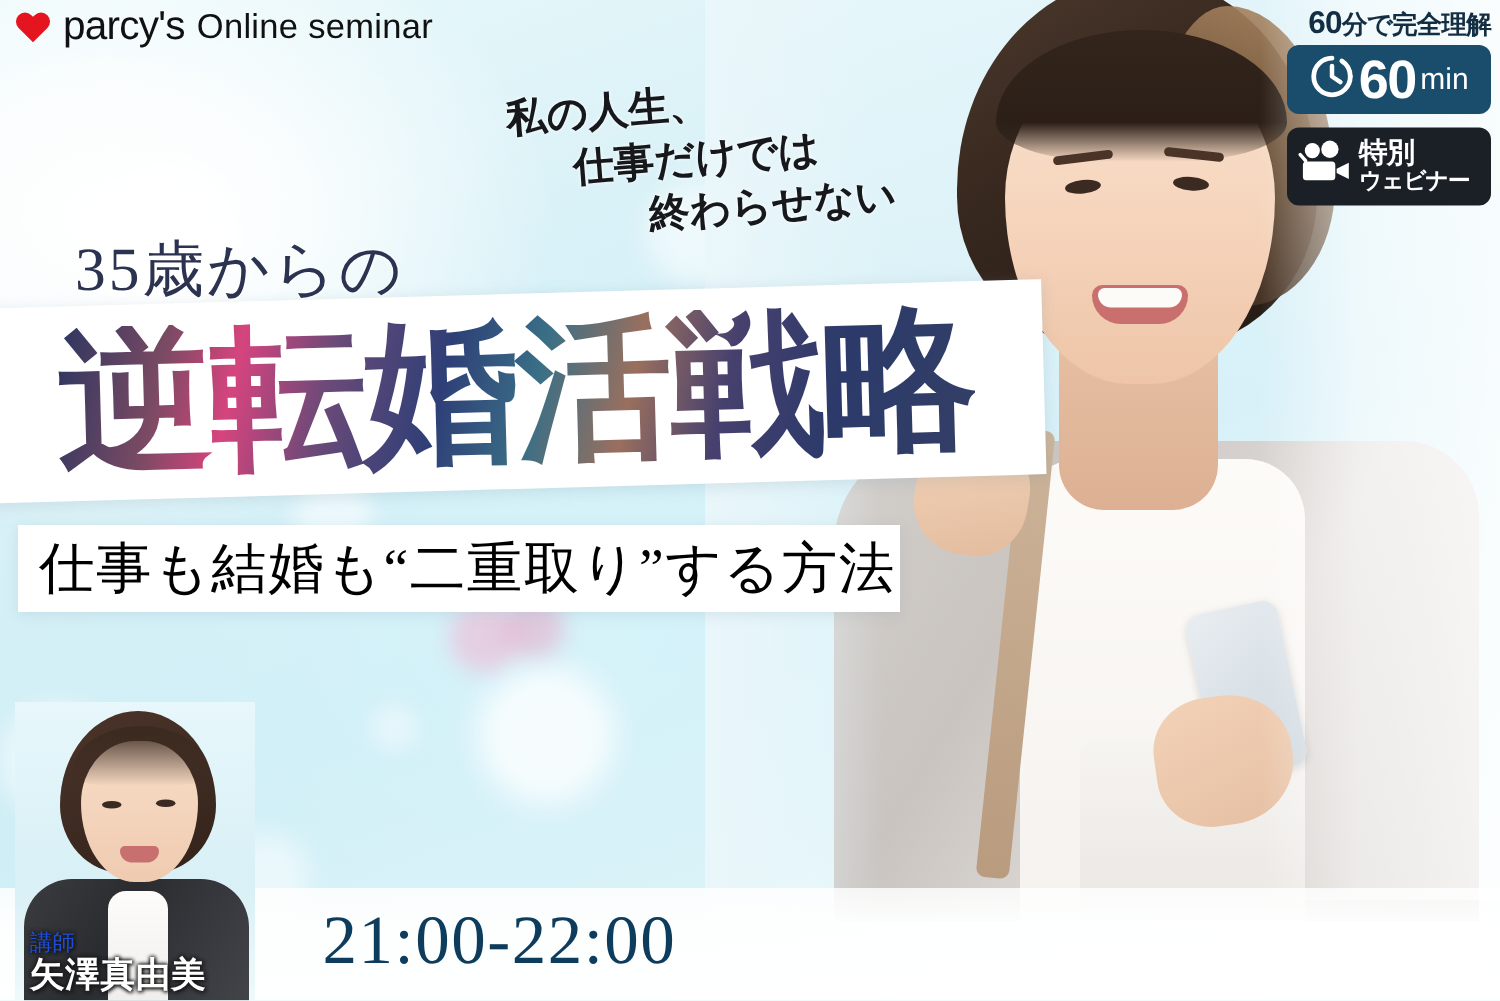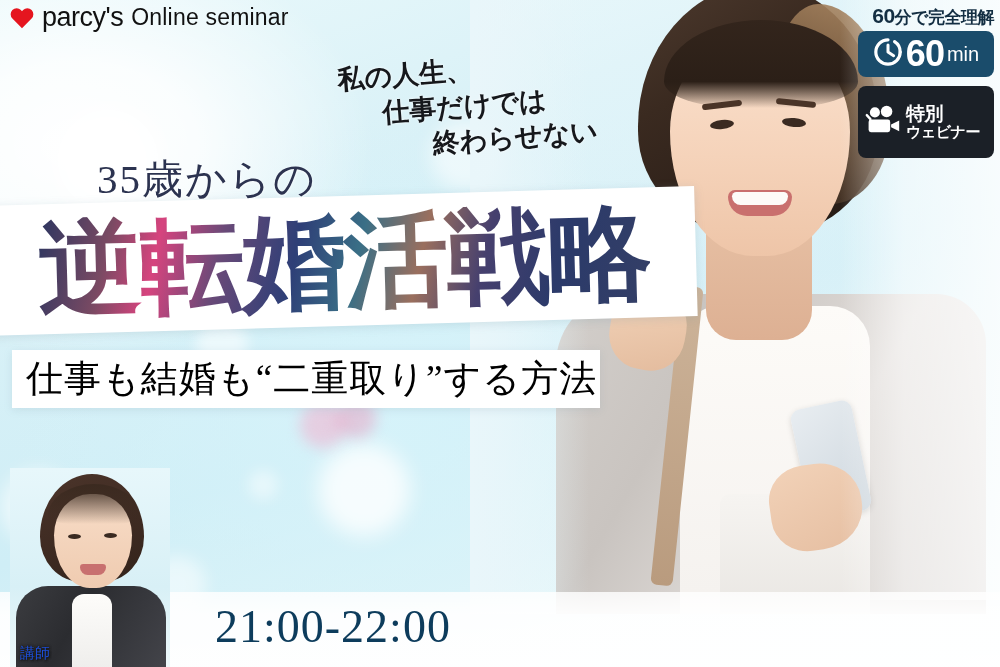--- a/index.html
+++ b/index.html
@@ -92,21 +92,21 @@
                font-family:"DejaVu Sans", sans-serif; color:#16181c;
                font-size:27px; line-height:1.32; font-weight:700;
                transform:rotate(-4.5deg); text-shadow:0 0 3px rgba(255,255,255,.9); }
   .hand-note span { display:block; }
   .hn2 { margin-left:42px; }
   .hn3 { margin-left:90px; }
 
   
   .kicker { position:absolute; left:50px; top:152px; z-index:30;
             font-family:"Liberation Serif", serif; font-size:41px; color:#2c3350;
-            letter-spacing:2px; text-shadow:0 1px 3px rgba(255,255,255,.85);margin-left:47px; }
+            letter-spacing:2px; text-shadow:0 1px 3px rgba(255,255,255,.85); }
 
   .title-band { position:absolute; left:-14px; top:196px; width:710px; height:130px;
                 background:#ffffff; transform:rotate(-1.6deg); z-index:25;
                 box-shadow:0 2px 10px rgba(120,150,165,.22); }
   .title-text { position:absolute; left:38px; top:196px; width:680px; height:130px;
                 transform:rotate(-1.6deg); z-index:26;
                 display:flex; align-items:center; }
   .title-text .t {
     font-family:"Liberation Serif", serif; font-size:104px; font-weight:700;
     letter-spacing:-2px; line-height:1;
@@ -159,21 +159,21 @@
 
   
   .badges { position:absolute; right:6px; top:4px; width:136px; z-index:36; }
   .badge-cap { font-size:17px; font-weight:700; color:#132e42; text-align:right;
                letter-spacing:-.5px; margin-bottom:2px; }
   .badge-cap b { font-size:21px; }
   .badge1 { background:#1a4c6b; border-radius:8px; height:46px;
             display:flex; align-items:center; justify-content:center; gap:3px; color:#fff; }
   .badge1 .num { font-size:36px; font-weight:700; line-height:1; letter-spacing:-1px; }
   .badge1 .unit{ font-size:20px; font-weight:400; line-height:1;text-align:right; }
-  .badge2 { margin-top:9px; background:#1b2027; border-radius:8px; height:72px;
+  .badge2 { margin-top:9px; background:#1b2027; border-radius:8px; height:52px;
             display:flex; align-items:center; gap:5px; padding:0 7px; color:#fff; }
   .badge2 .txt { line-height:1.08; font-weight:700; letter-spacing:-.5px; }
   .badge2 .l1 { font-size:19px; }
   .badge2 .l2 { font-size:15px; }
   .b-icon { flex:0 0 auto; }
 </style>
 </head>
 <body>
 
 <div class="stage">
@@ -250,20 +250,21 @@
     <div class="sp-body"></div>
     <div class="sp-shirt"></div>
     <div class="sp-hair"></div>
     <div class="sp-face"></div>
     <div class="sp-fringe"></div>
     <div class="sp-eye sp-eyeL"></div>
     <div class="sp-eye sp-eyeR"></div>
     <div class="sp-mouth"></div>
     <div class="sp-label">
       <div class="sp-role">講師</div>
+      <div class="sp-name">矢澤真由美</div>
     </div>
   </div>
 
   <div class="badges">
     <div class="badge-cap">
       <b>60</b><span>分で完全理解</span>
     </div>
 
     <div class="badge1">
       <span class="b-icon">

